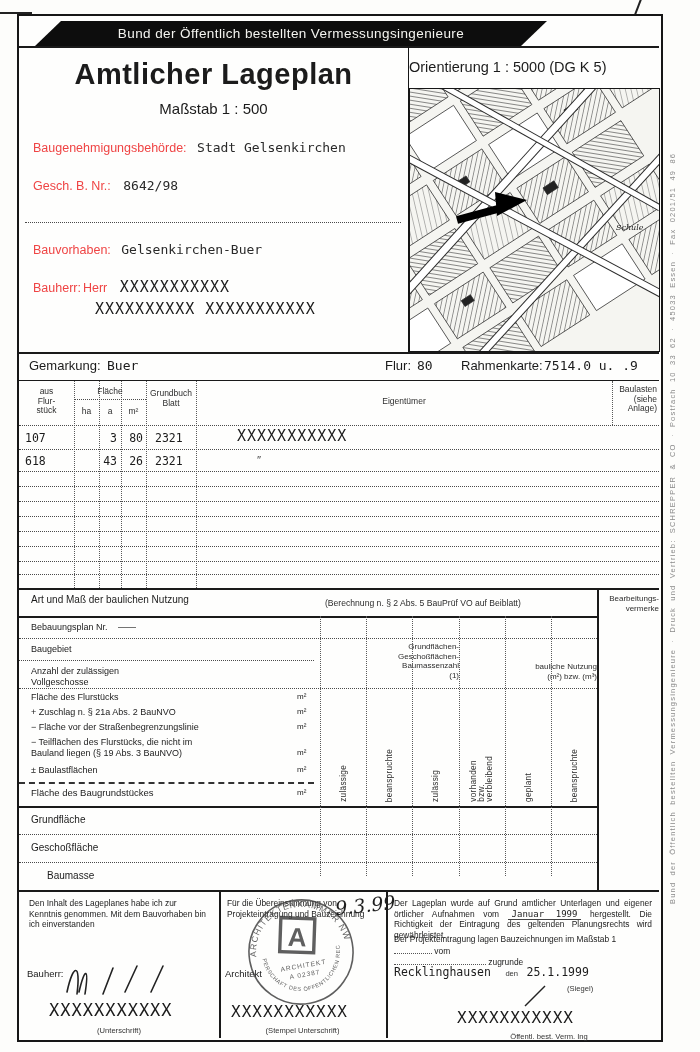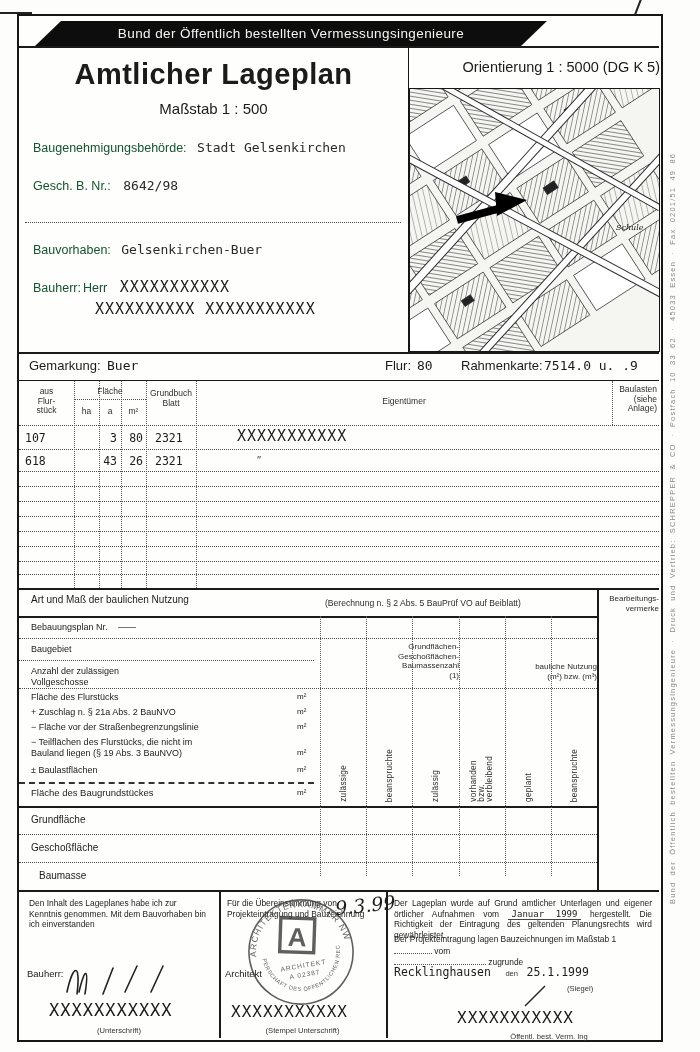--- a/index.html
+++ b/index.html
@@ -26,25 +26,25 @@
   }
   .banner span{color:#f4f4f0;font-size:13.5px;letter-spacing:.4px;}
   .hline{background:#1a1a1a;height:1.5px;}
   .vline{background:#1a1a1a;width:1.5px;}
   .dotline{border-top:1.5px dotted #4a4a4a;height:0;}
   .dashline{border-top:2px dashed #333;height:0;}
   .dotv{border-left:1.2px dotted #5a5a5a;width:0;}
   
   .doc-title{font-size:29px;font-weight:bold;letter-spacing:.5px;}
   .doc-scale{font-size:15px;}
-  .fld-label{font-size:12.5px;color:#14532d;}
+  .fld-label{font-size:12.5px;color:#ef4444;}
   .fld-value{font-size:13px;color:#2a2a2a;}
   .xsig{font-size:15px;letter-spacing:1px;color:#1a1a1a;}
   
-  .orient-box{left:389px;top:30px;width:251px;height:42px;border-bottom:1.5px solid #161616;border-left:1.5px solid #161616;display:flex;align-items:center;justify-content:flex-end;}
+  .orient-box{left:389px;top:30px;width:251px;height:42px;border-bottom:1.5px solid #161616;border-left:1.5px solid #161616;display:flex;align-items:center;justify-content:flex-start;}
   .orient-box span{font-size:14.5px;}
   .map-box{left:389px;top:72px;width:251px;height:264px;border-left:1.5px solid #161616;background:#f6f6f3;}
   
   .bar-label{font-size:13px;}
   .bar-value{font-size:13px;}
   
   .th{font-size:8.5px;color:#2e2e2e;line-height:9.5px;}
   .td{font-size:11.5px;}
   
   .u-title{font-size:10px;}
@@ -328,21 +328,21 @@
         </div>
       <div style="width:46px;display:flex;align-items:flex-end;justify-content:center;">
           <span class="u-vlabel">beanspruchte</span>
         </div>
     </div>
 
     <div class="abs u-big" style="left:12px;top:224px;">Grundfläche</div>
     <div class="abs dotline" style="left:0;top:244px;width:578px;"></div>
     <div class="abs u-big" style="left:12px;top:252px;">Geschoßfläche</div>
     <div class="abs dotline" style="left:0;top:272px;width:578px;"></div>
-    <div class="abs u-big" style="left:12px;top:280px;padding-left:8px;">Baumasse</div>
+    <div class="abs u-big" style="left:20px;top:280px;padding-left:8px;">Baumasse</div>
   </div>
   <div class="abs hline" style="left:0;top:874px;width:640px;height:2px;"></div>
 
   <div class="abs" style="left:0;top:876px;width:640px;height:146px;">
     <div class="abs vline" style="left:200px;top:0;height:146px;"></div>
     <div class="abs vline" style="left:367px;top:0;height:146px;"></div>
 
     <div class="abs f-text" style="left:10px;top:6px;width:178px;">Den Inhalt des Lageplanes habe ich zur Kenntnis genommen. Mit dem Bauvorhaben bin ich einverstanden</div>
     <div class="abs f-role" style="left:8px;top:76px;">Bauherr:</div>
     <svg class="abs" style="left:40px;top:60px;" width="140" height="50">

